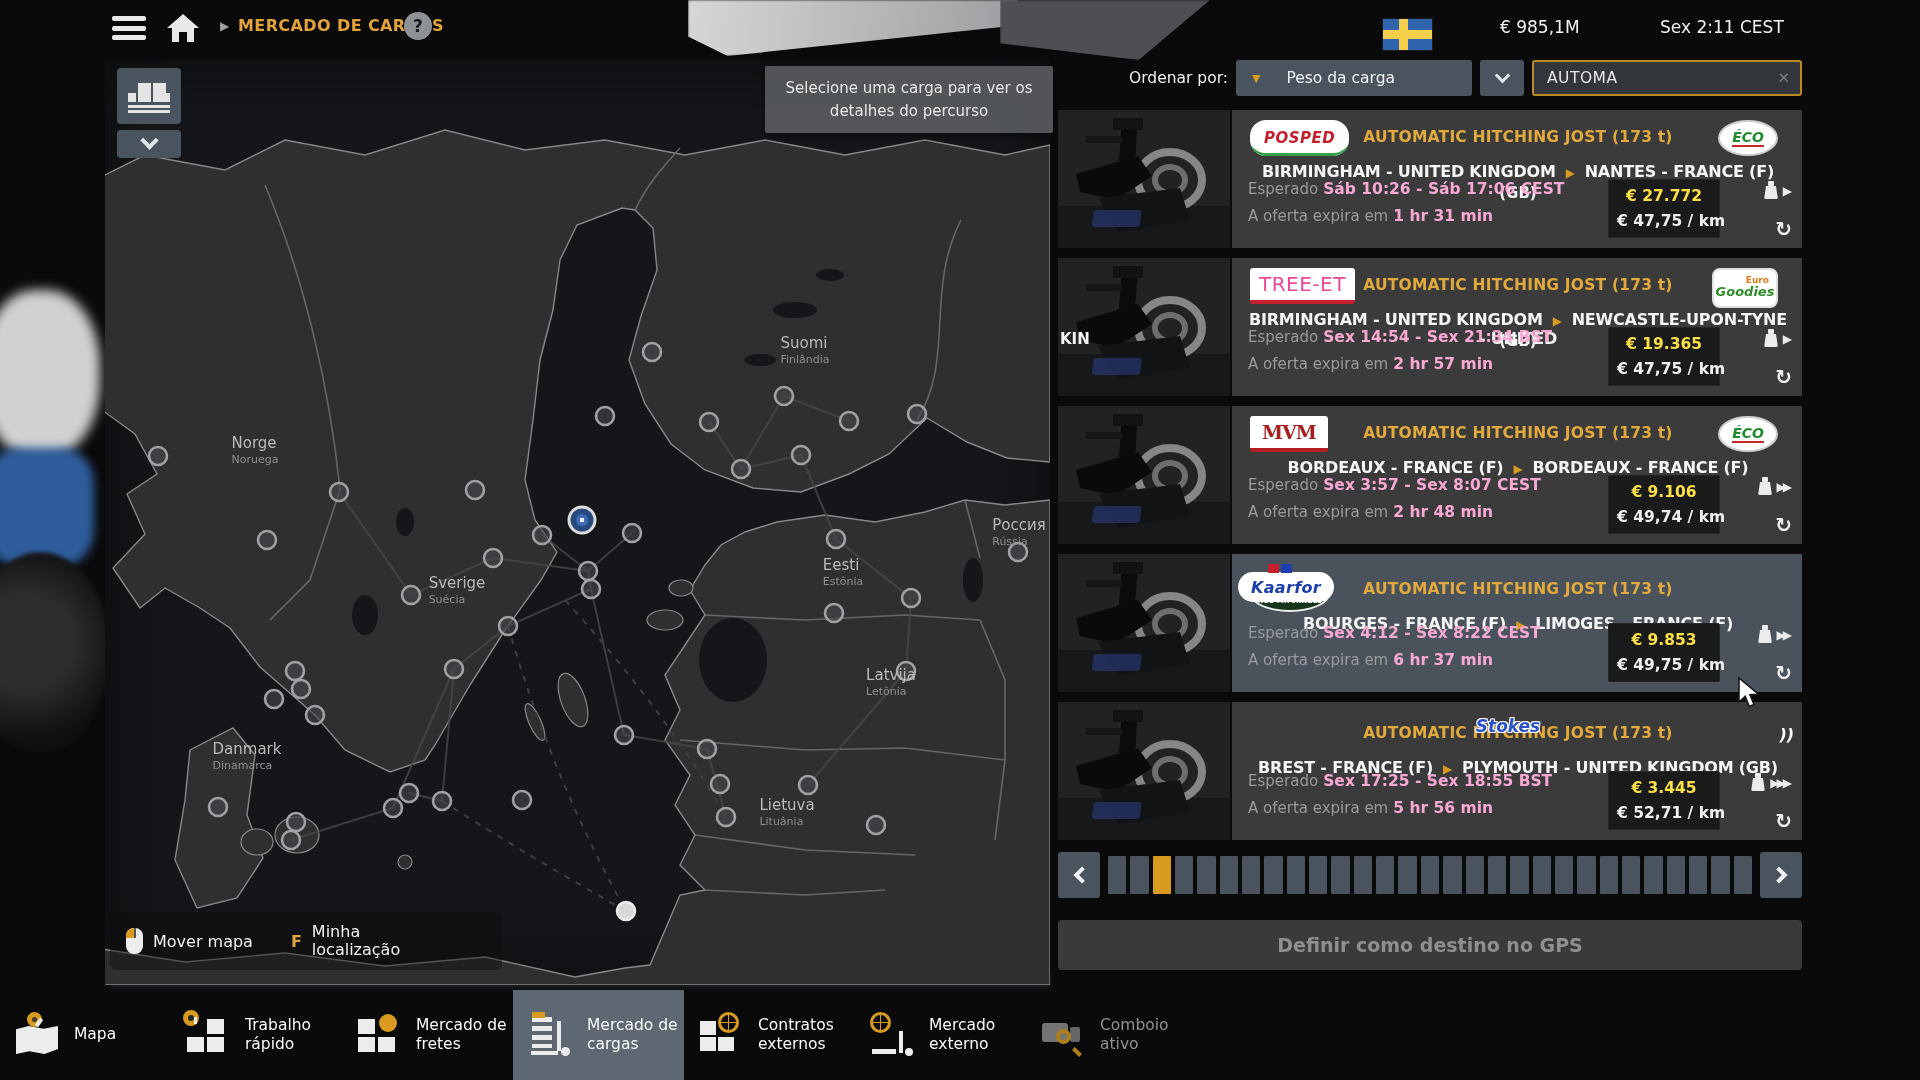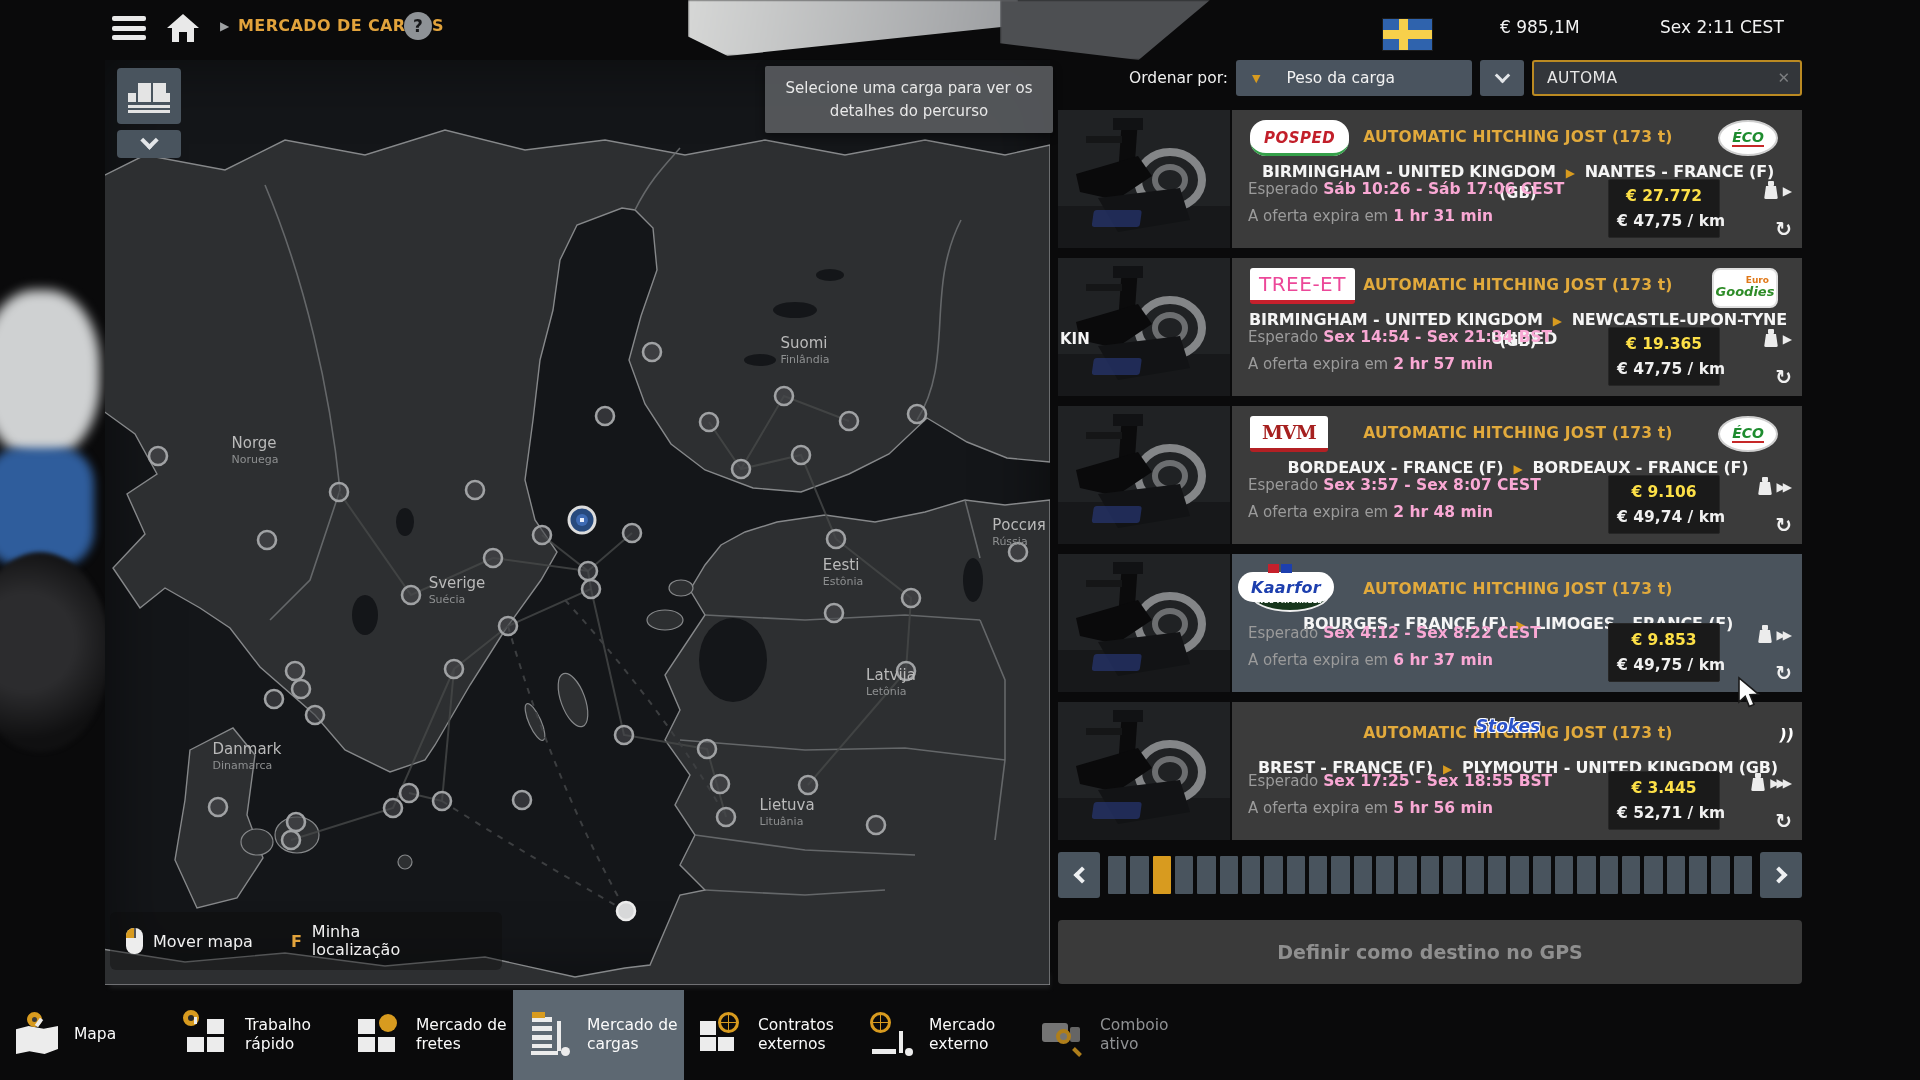--- a/index.html
+++ b/index.html
@@ -129,21 +129,21 @@
 
   
   .pagerow{display:flex;gap:6px;height:46px;margin-top:12px}
   .pg-btn{width:42px;flex:none;background:#49545e;border-radius:3px;display:flex;align-items:center;justify-content:center;cursor:pointer}
   .pg-chev{width:12px;height:12px;border-right:4px solid #eef0f2;border-bottom:4px solid #eef0f2}
   .pg-left .pg-chev{transform:rotate(135deg);margin-left:5px}
   .pg-right .pg-chev{transform:rotate(-45deg);margin-right:5px}
   .ticks{flex:1;display:flex;gap:4px;padding:4px 2px}
   .tick{flex:1;background:#49545e;border-radius:1px;cursor:pointer}
   .tick.active{background:#d89b1f}
-  .gps-btn{margin-top:22px;height:64px;background:#3a3a3a;border-radius:4px;display:flex;align-items:center;justify-content:center;color:#8f8f8f;font-weight:700;font-size:19px;cursor:pointer}
+  .gps-btn{margin-top:22px;height:50px;background:#3a3a3a;border-radius:4px;display:flex;align-items:center;justify-content:center;color:#8f8f8f;font-weight:700;font-size:19px;cursor:pointer}
 
   
   .navbar{position:absolute;left:0;bottom:0;width:1920px;height:90px;display:flex;}
   .nav-item{width:171px;display:flex;align-items:center;gap:12px;padding:0 6px 0 14px;cursor:pointer}
   .nav-item.active{background:#5d6872}
   .nav-item .nlabel{font-size:15.5px;color:#fafafa;line-height:1.25}
   .nav-item.disabled .nlabel{color:#8f9193}
   .nav-item.disabled .nico{opacity:.8}
   .nico{position:relative;width:48px;height:46px;flex:none}
   .nico i{position:absolute;display:block}

